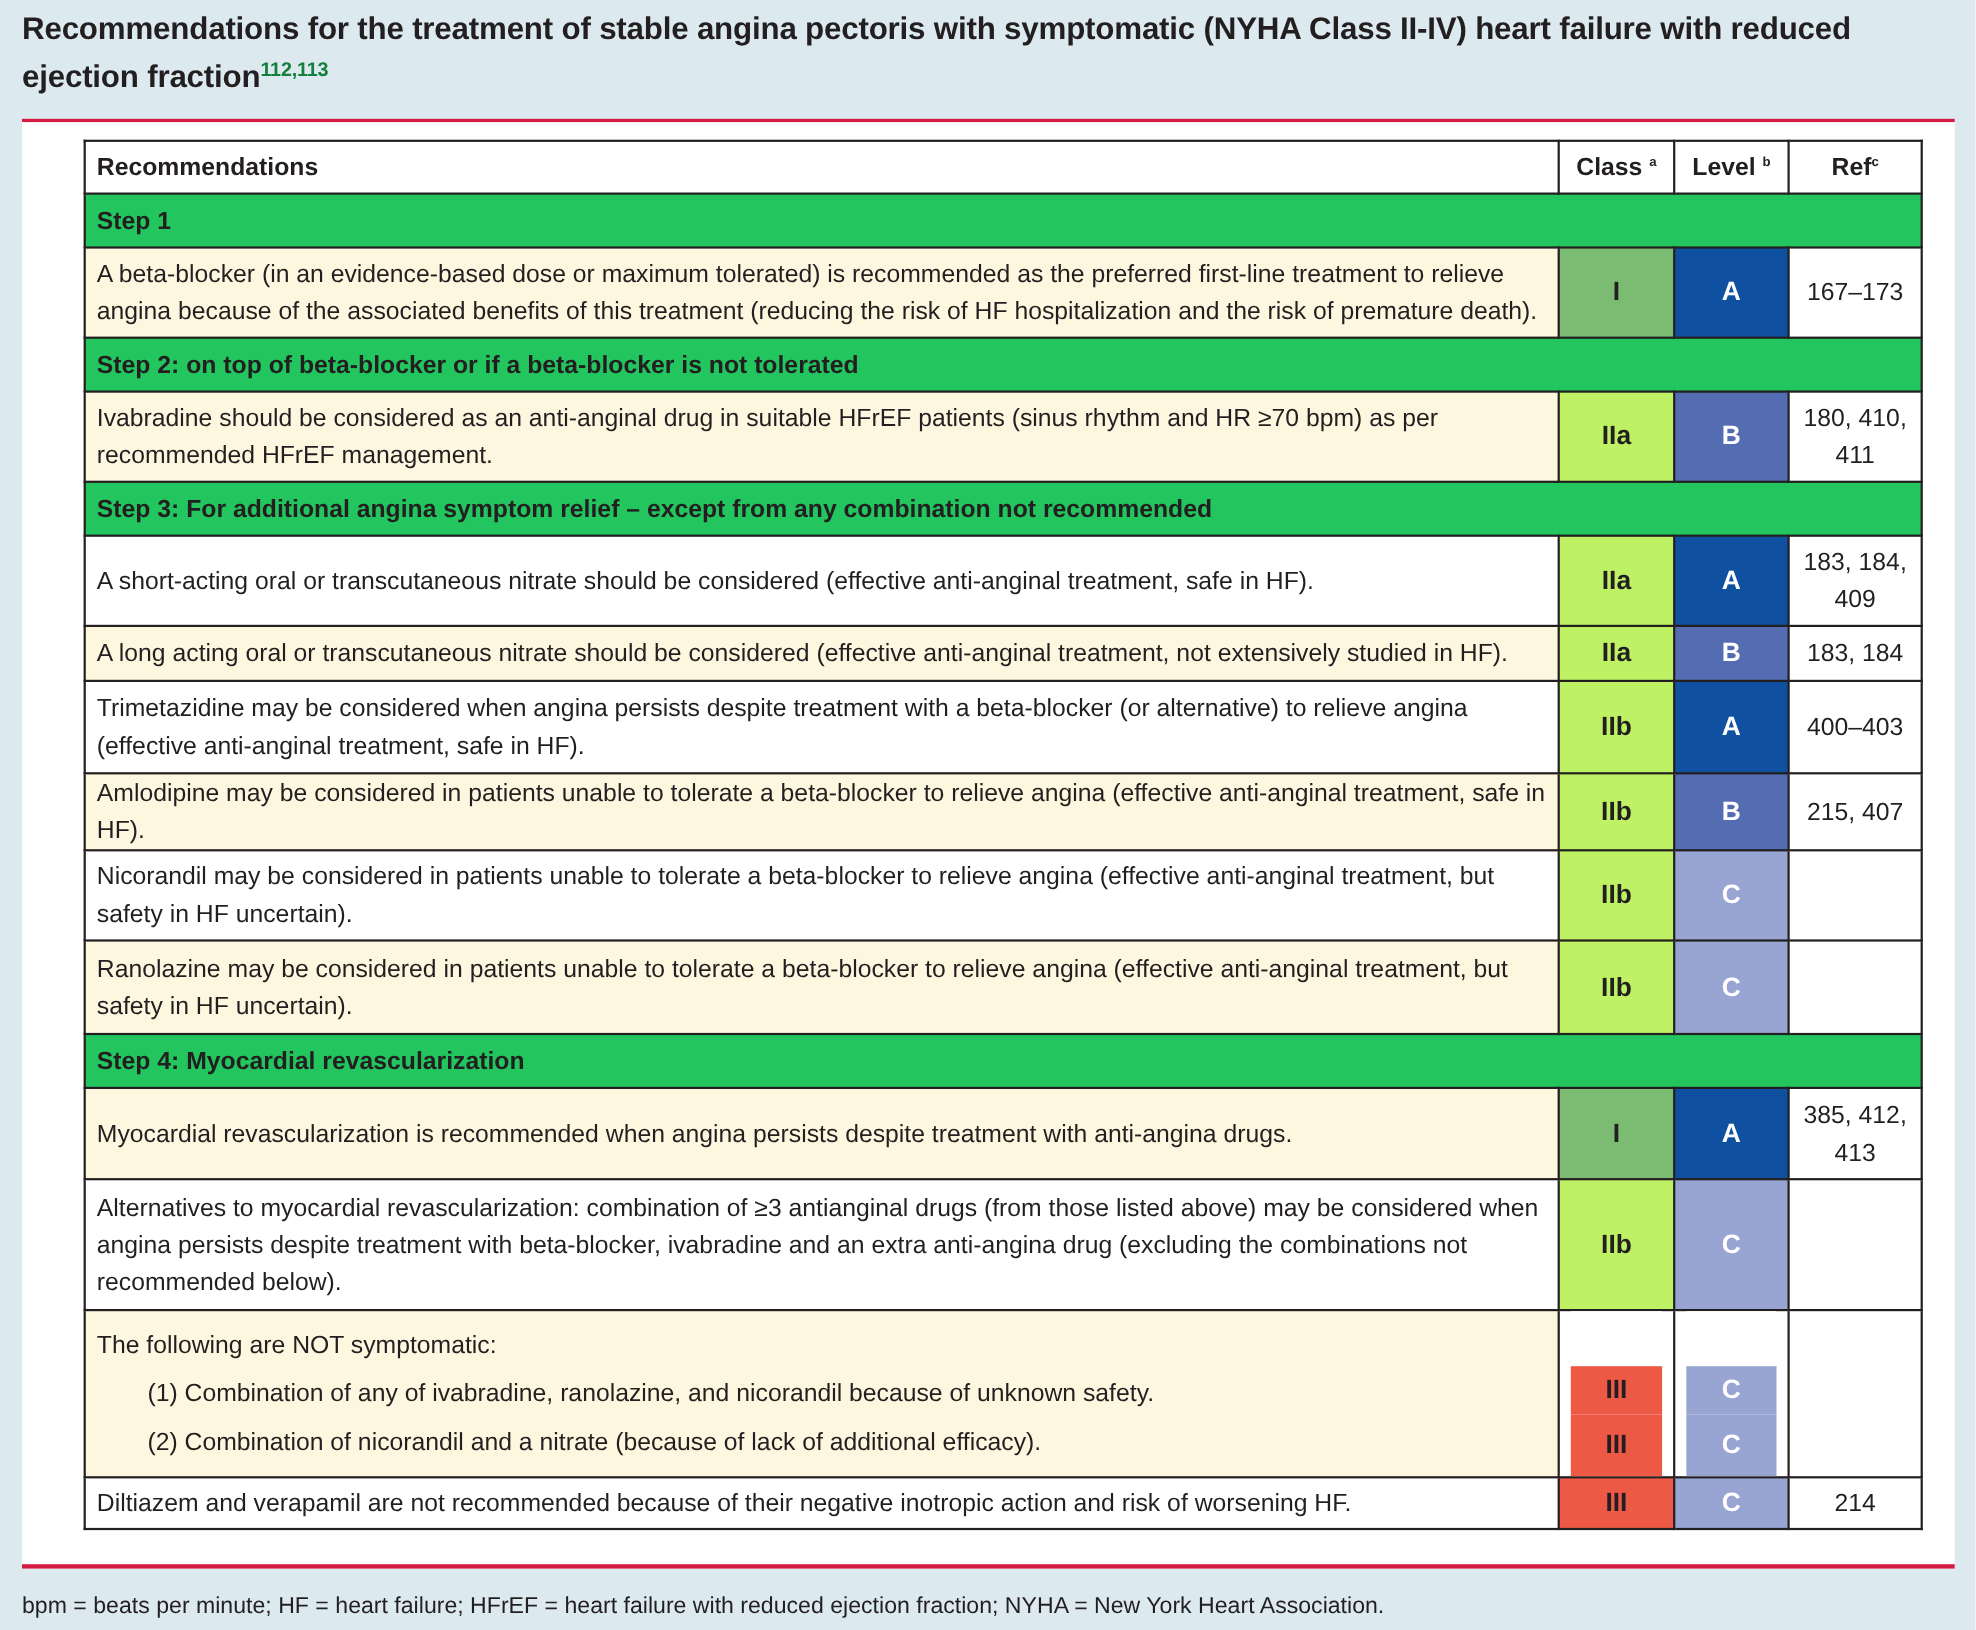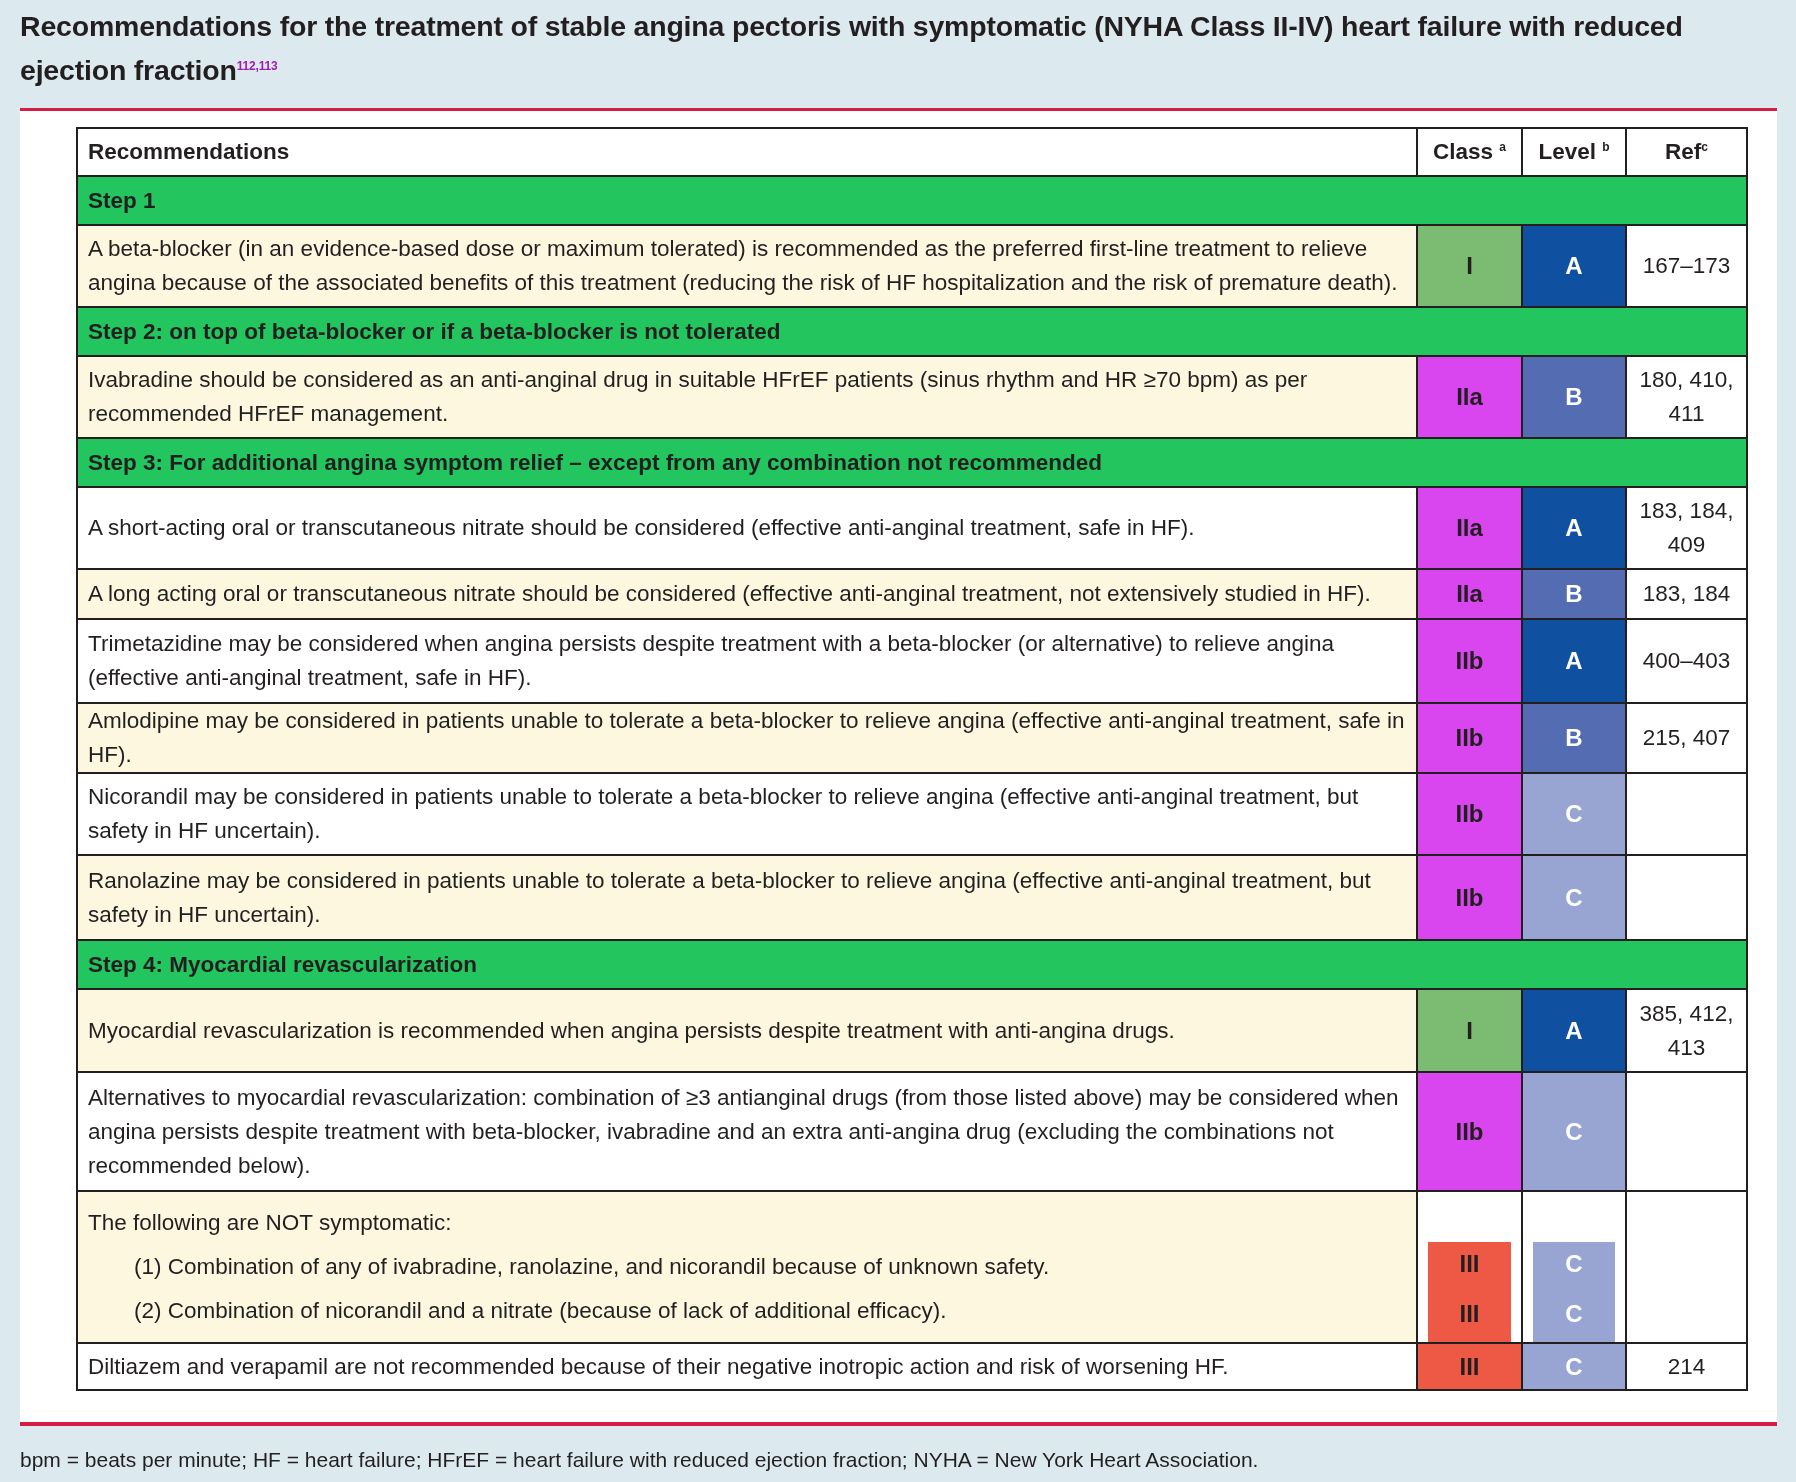--- a/index.html
+++ b/index.html
@@ -5,21 +5,21 @@
   html, body { margin:0; padding:0; }
   body {
     width:1796px; height:1482px; background:#dceaf0; position:relative; overflow:hidden;
     font-family:"Liberation Sans", "DejaVu Sans", sans-serif; color:#231f20;
   }
   .title {
     position:absolute; left:20px; top:4px; width:1760px;
     font-weight:bold; font-size:28.5px; line-height:44px; color:#231f20;
     letter-spacing:-0.2px;
   }
-  .title sup { color:#a21caf; font-size:12px; vertical-align:super; line-height:0;margin-top:44px; }
+  .title sup { color:#15803d; font-size:18px; vertical-align:super; line-height:0;margin-top:44px; }
   .panel {
     position:absolute; left:20px; top:108px; width:1757px; height:1315px;
     background:#ffffff; border-top:3px solid #d41c45;
   }
   .bottom-rule {
     position:absolute; left:20px; top:1422px; width:1757px; height:4px; background:#d41c45;
   }
   table.rec {
     position:absolute; left:76px; top:127px; width:1670px;
     border-collapse:collapse; table-layout:fixed; font-size:22.5px;
@@ -35,21 +35,21 @@
   th.center { text-align:center; }
   th sup { font-size:12px; vertical-align:super; line-height:0; }
   tr.step td { background:#22c55e; font-weight:bold; height:47px; }
   td.text { line-height:34px; padding-top:6px; padding-bottom:6px; }
   td.cream { background:#fef7e0; }
   td.white { background:#ffffff; }
   td.cls, td.lvl { text-align:center; font-weight:bold; font-size:24px; }
   td.lvl { color:#ffffff; }
   td.ref { text-align:center; background:#fff; line-height:34px; }
   .cI { background:#7bbc72; }
-  .cIIa, .cIIb { background:#d946ef; }
+  .cIIa, .cIIb { background:#bef264; }
   .cIII { background:#ee5946; }
   .lA { background:#0f51a0; }
   .lB { background:#536cb2; }
   .lC { background:#98a5d2; }
   td.split { padding:0; position:relative; }
   .split-inner { display:flex; flex-direction:column; height:100%; }
   .split-top { height:50px; background:#fff; }
   .split-cell { height:44px; display:flex; align-items:center; justify-content:center; }
   .nr-line { line-height:44px; }
   .nr-sub { padding-left:46px; }

